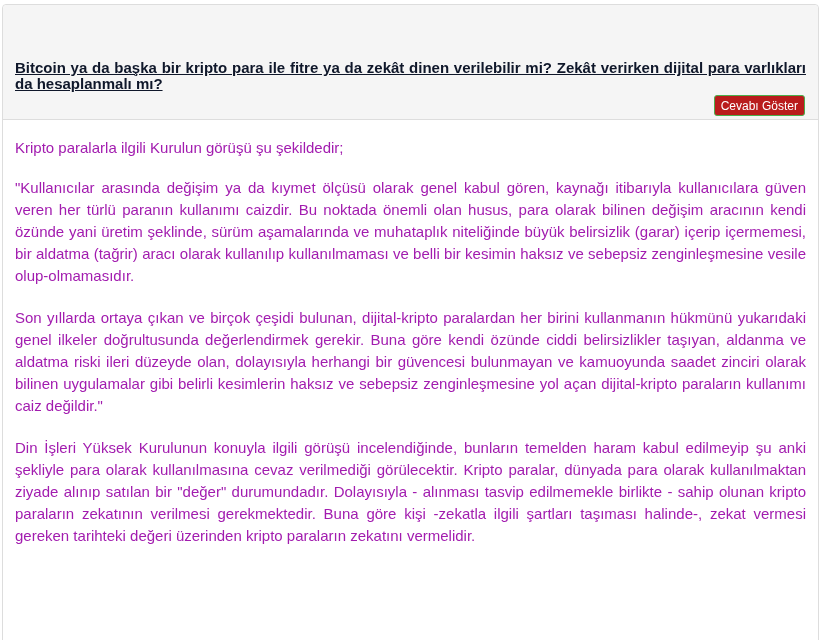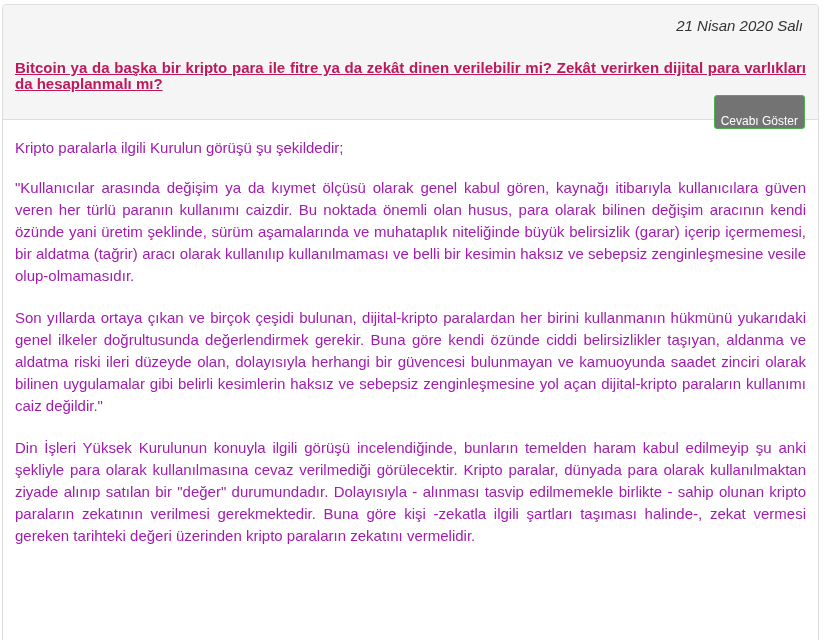--- a/index.html
+++ b/index.html
@@ -41,32 +41,32 @@
     color: #333333;
   }
   .question {
     position: absolute;
     left: 12px;
     right: 12px;
     top: 55px;
     font-size: 15px;
     font-weight: bold;
     line-height: 16px;
-    color: #be185d;
+    color: #0f172a;
     text-decoration: underline;
     text-align: justify;
     cursor: pointer;
   }
   .answer-btn {
     position: absolute;
     right: 13px;
     top: 90px;
     height: 21px;
-    padding: 16px 6px;
-    background: #737373;
+    padding: 1px 6px;
+    background: #b91c1c;
     border: 1px solid #4cae4c;
     border-radius: 3px;
     color: #ffffff;
     font-family: "Liberation Sans", sans-serif;
     font-size: 12px;
     line-height: 19px;
     box-sizing: border-box;
     cursor: pointer;
   }
   .panel-body {
@@ -81,21 +81,20 @@
   }
   .panel-body p.intro {
     margin-bottom: 18px;
   }
 </style>
 </head>
 <body>
 
 <div class="panel">
   <div class="panel-heading">
-    <div class="date">21 Nisan 2020 Salı</div>
     <a class="question">Bitcoin ya da başka bir kripto para ile fitre ya da zekât dinen verilebilir mi? Zekât verirken dijital para varlıkları da hesaplanmalı mı?</a>
     <button class="answer-btn">Cevabı Göster</button>
   </div>
   <div class="panel-body">
     <p class="intro">Kripto paralarla ilgili Kurulun görüşü şu şekildedir;</p>
     <p>"Kullanıcılar arasında değişim ya da kıymet ölçüsü olarak genel kabul gören, kaynağı itibarıyla kullanıcılara güven veren her türlü paranın kullanımı caizdir. Bu noktada önemli olan husus, para olarak bilinen değişim aracının kendi özünde yani üretim şeklinde, sürüm aşamalarında ve muhataplık niteliğinde büyük belirsizlik (garar) içerip içermemesi, bir aldatma (tağrir) aracı olarak kullanılıp kullanılmaması ve belli bir kesimin haksız ve sebepsiz zenginleşmesine vesile olup-olmamasıdır.</p>
     <p>Son yıllarda ortaya çıkan ve birçok çeşidi bulunan, dijital-kripto paralardan her birini kullanmanın hükmünü yukarıdaki genel ilkeler doğrultusunda değerlendirmek gerekir. Buna göre kendi özünde ciddi belirsizlikler taşıyan, aldanma ve aldatma riski ileri düzeyde olan, dolayısıyla herhangi bir güvencesi bulunmayan ve kamuoyunda saadet zinciri olarak bilinen uygulamalar gibi belirli kesimlerin haksız ve sebepsiz zenginleşmesine yol açan dijital-kripto paraların kullanımı caiz değildir."</p>
     <p>Din İşleri Yüksek Kurulunun konuyla ilgili görüşü incelendiğinde, bunların temelden haram kabul edilmeyip şu anki şekliyle para olarak kullanılmasına cevaz verilmediği görülecektir. Kripto paralar, dünyada para olarak kullanılmaktan ziyade alınıp satılan bir "değer" durumundadır. Dolayısıyla - alınması tasvip edilmemekle birlikte - sahip olunan kripto paraların zekatının verilmesi gerekmektedir. Buna göre kişi -zekatla ilgili şartları taşıması halinde-, zekat vermesi gereken tarihteki değeri üzerinden kripto paraların zekatını vermelidir.</p>
   </div>
 </div>

